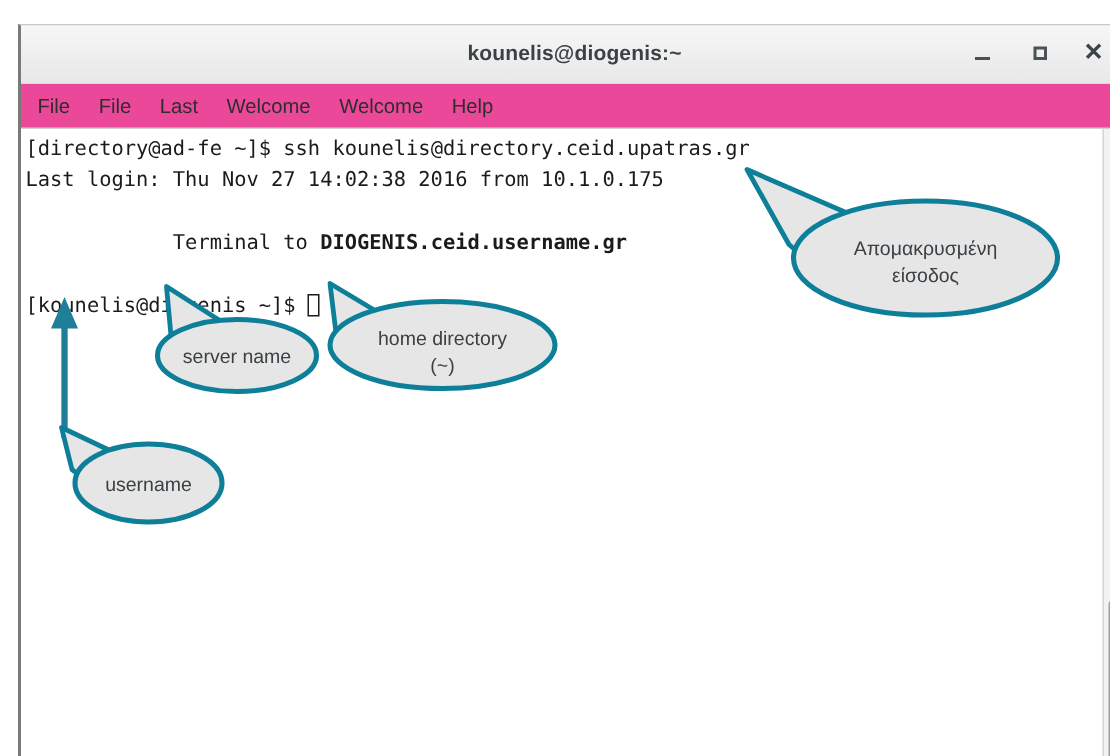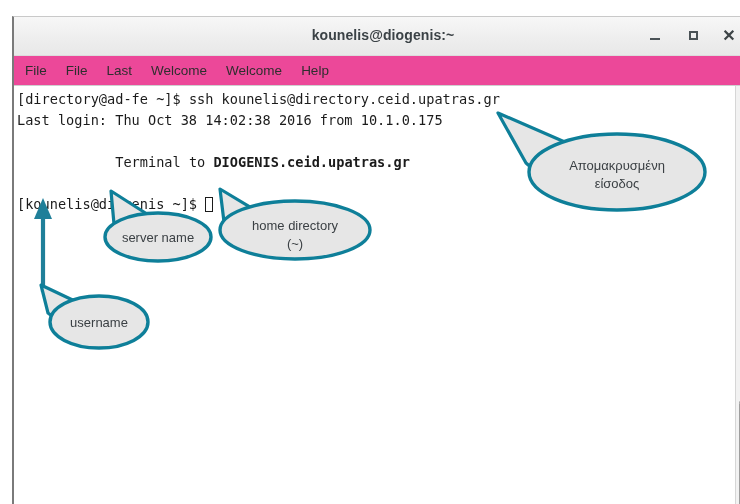--- a/index.html
+++ b/index.html
@@ -195,23 +195,23 @@
     <div class="menu-item">File</div>
     <div class="menu-item">File</div>
     <div class="menu-item">Last</div>
     <div class="menu-item">Welcome</div>
     <div class="menu-item">Welcome</div>
     <div class="menu-item">Help</div>
   </div>
 
   <div id="terminal-body">
     <div id="terminal-text"><span>[directory@ad-fe ~]$ </span><span>ssh kounelis@directory.ceid.upatras.gr</span>
-<span>Last login: Thu Oct 38 14:02:38 2016 from 10.1.0.175</span>
-
-<span>            </span><span>Terminal to </span><span class="bold-host">DIOGENIS.ceid.upatras.gr</span>
+<span>Last login: Thu Nov 27 14:02:38 2016 from 10.1.0.175</span>
+
+<span>            </span><span>Terminal to </span><span class="bold-host">DIOGENIS.ceid.username.gr</span>
 
 <span>[kounelis@diogenis ~]$ </span><span id="cursor-block"></span></div>
 
     <div id="scrollbar-track">
       <div id="scrollbar-thumb"></div>
     </div>
   </div>
 
   <div id="annotation-layer">
     <svg width="740" height="504" viewBox="0 0 740 504" xmlns="http://www.w3.org/2000/svg">

